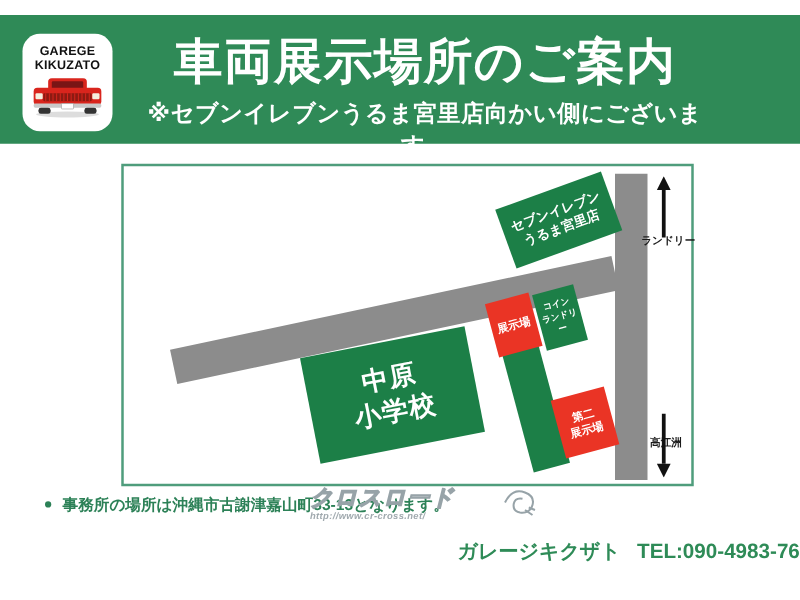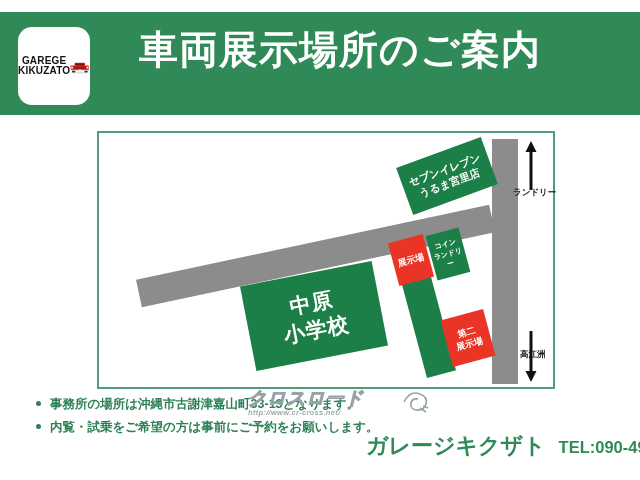--- a/index.html
+++ b/index.html
@@ -4,21 +4,21 @@
 <style>
   html,body{margin:0;padding:0;background:#fff;}
   .page{
     position:relative;width:640px;height:480px;background:#ffffff;overflow:hidden;
     font-family:"Liberation Sans","DejaVu Sans",sans-serif;
   }
   
   .header{position:absolute;left:0;top:12px;width:640px;height:103px;background:#2f8a57;}
   .logo{
     position:absolute;left:18px;top:15px;width:72px;height:78px;background:#ffffff;
-    border-radius:14px;display:flex;flex-direction:row;align-items:center;justify-content:center;
+    border-radius:14px;display:flex;flex-direction:column;align-items:center;justify-content:center;
   }
   .logo-text{color:#111;font-weight:800;font-size:10px;line-height:1.05;text-align:center;letter-spacing:.2px;}
   .logo-car{margin-top:3px;}
   .header-text{position:absolute;left:100px;top:0;width:480px;height:103px;text-align:center;color:#ffffff;}
   .header-title{margin-top:14px;font-size:39px;font-weight:800;letter-spacing:1px;line-height:1.25;}
   .header-sub{margin-top:3px;font-size:18.5px;font-weight:600;letter-spacing:.5px;}
   
   .map{position:absolute;left:97px;top:131px;width:454px;height:254px;background:#fff;border:2px solid #4f9d7c;}
   .road{position:absolute;background:#8c8c8c;}
   .road-diagonal{left:36px;top:109px;width:361px;height:28px;transform:rotate(-12deg);}
@@ -44,21 +44,21 @@
   .notes li{position:relative;padding-left:16px;margin-bottom:5.5px;font-size:12.5px;font-weight:600;color:#2c8157;white-space:nowrap;}
   .notes li::before{content:"";position:absolute;left:2px;top:5px;width:5px;height:5px;border-radius:50%;background:#2c8157;}
   
   .watermark{position:absolute;left:248px;top:386px;width:190px;pointer-events:none;}
   .wm-logo{font-size:18px;font-style:italic;font-weight:700;letter-spacing:1px;
            color:rgba(150,160,165,0.25);-webkit-text-stroke:1px #97a3a8;-webkit-text-fill-color:rgba(255,255,255,0.05);}
   .wm-url{font-size:7.5px;font-style:italic;font-weight:700;color:rgba(150,160,165,0.9);margin-top:-2px;letter-spacing:.3px;}
   .wm-mascot{position:absolute;left:152px;top:2px;}
   
   .contact{position:absolute;left:366px;top:431px;white-space:nowrap;color:#2e8b57;font-weight:800;}
-  .contact .shop{font-size:22px;margin-right:13px;}
+  .contact .shop{font-size:16px;margin-right:13px;}
   .contact .tel{font-size:16.5px;}
 </style>
 </head>
 <body>
 
 <div class="page">
 
   <div class="header">
     <div class="logo">
       <div class="logo-text">
@@ -75,20 +75,21 @@
         <rect x="3.5" y="13.5" width="6" height="5" rx="1" fill="#f5f0df"></rect>
         <rect x="50.5" y="13.5" width="6" height="5" rx="1" fill="#f5f0df"></rect>
         <rect x="2" y="22" width="56" height="3.5" rx="1.5" fill="#c9c9c9"></rect>
         <rect x="25" y="22" width="10" height="4.5" rx="0.5" fill="#fff" stroke="#999" stroke-width="0.5"></rect>
         <rect x="6" y="25.5" width="10" height="5" rx="2" fill="#333"></rect>
         <rect x="44" y="25.5" width="10" height="5" rx="2" fill="#333"></rect>
       </svg>
     </div>
     <div class="header-text">
       <div class="header-title">車両展示場所のご案内</div>
+      <div class="header-sub">※セブンイレブンうるま宮里店向かい側にございます。</div>
     </div>
   </div>
 
   <div class="map">
     <div class="road road-diagonal"></div>
     <div class="road road-vertical"></div>
 
     <div class="block green blk-seven">
       <div>セブンイレブン</div>
       <div>うるま宮里店</div>
@@ -123,21 +124,20 @@
 
     <div class="map-label lbl-south">高江洲</div>
     <svg class="arrow arrow-down" width="12" height="52" viewBox="0 0 12 52">
       <line x1="6" y1="1" x2="6" y2="41" stroke="#111" stroke-width="3"></line>
       <polygon points="6,52 0.5,41 11.5,41" fill="#111"></polygon>
     </svg>
   </div>
 
   <ul class="notes">
     <li>事務所の場所は沖縄市古謝津嘉山町33-13となります。</li>
-    <li>内覧・試乗をご希望の方は事前にご予約をお願いします。</li>
   </ul>
 
   <div class="watermark">
     <div class="wm-logo">クロスロード</div>
     <div class="wm-url">http://www.cr-cross.net/</div>
     <svg class="wm-mascot" width="30" height="26" viewBox="0 0 30 26">
       <path d="M4 14 q6 -12 16 -8 q8 3 6 10 q-2 7 -10 6 q-6 -1 -5 -7 q1 -5 7 -4" fill="none" stroke="#97a3a8" stroke-width="1.6"></path>
       <path d="M20 20 l6 4 M23 18 l5 2" stroke="#97a3a8" stroke-width="1.6" fill="none"></path>
     </svg>
   </div>

